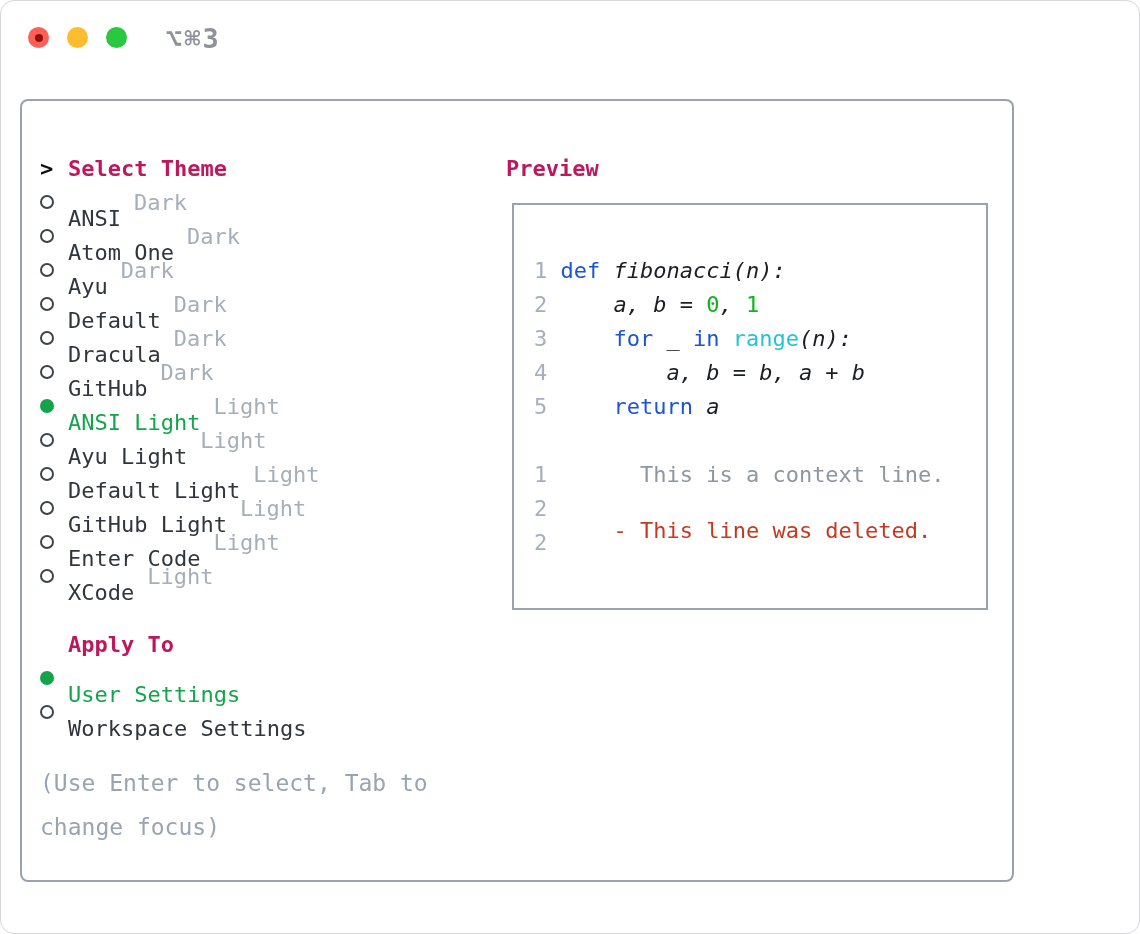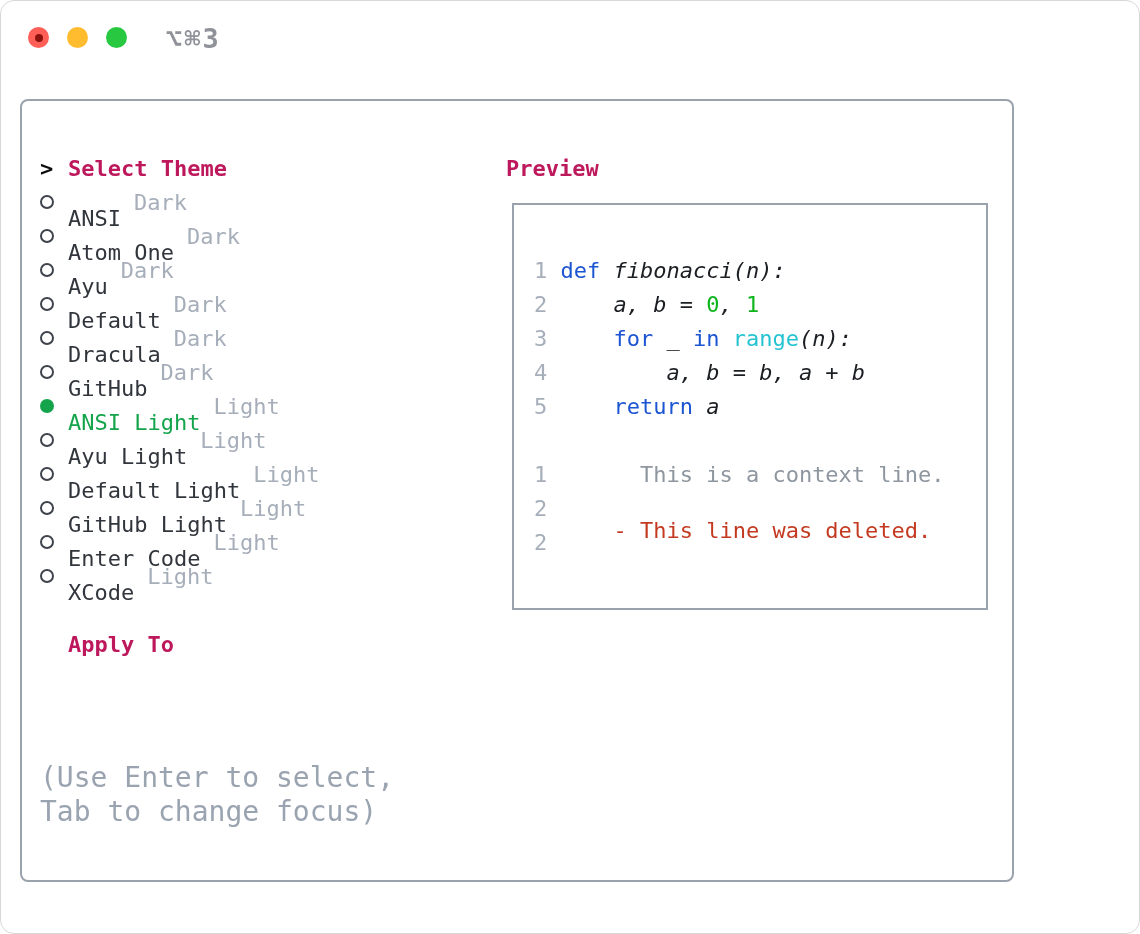--- a/index.html
+++ b/index.html
@@ -44,21 +44,21 @@
   .marker .caret { font-weight:700; color:#0c0d0f; }
   .header-label { font-weight:700; color:#be185d; white-space:pre; }
   .item-name { color:#31353c; white-space:pre;margin-top:32px; }
   .item-name.selected { color:var(--accent); }
   .item-tag { color:var(--muted); white-space:pre; margin-left:13px; }
 
   .theme-section { position:absolute; left:18px; top:50px; }
   .apply-section { position:absolute; left:18px; top:526px; }
   .hint {
     position:absolute; left:18px; top:660px; width:420px;
-    font-size:28px; line-height:34px; color:#9aa3b0; white-space:normal;
+    font-size:23px; line-height:44px; color:#9aa3b0; white-space:normal;
   }
 
   
   .preview-header { position:absolute; left:468px; top:50px;margin-left:16px; }
   .preview-box {
     position:absolute; left:490px; top:102px; width:476px; height:407px;
     border:2px solid var(--border); background:#ffffff;
     padding:48px 10px 0 20px; overflow:hidden;
   }
   .code-line { height:34px; font-size:22px; white-space:pre; display:flex; align-items:center; }
@@ -184,20 +184,34 @@
             <span class="item-tag">Light</span>
           </div>
         </div>
     </div>
 
     <div class="apply-section">
       <div class="row">
         <span class="marker"></span>
         <span class="header-label">Apply To</span>
       </div>
+      <div id="apply-items">
+          <div class="row">
+            <span class="marker">
+              <span class="circle filled"></span>
+            </span>
+            <span class="item-name selected">User Settings</span>
+          </div>
+          <div class="row">
+            <span class="marker">
+              <span class="circle"></span>
+            </span>
+            <span class="item-name">Workspace Settings</span>
+          </div>
+        </div>
     </div>
 
     <div class="hint">(Use Enter to select, Tab to change focus)</div>
 
     <div class="row preview-header">
       <span class="header-label">Preview</span>
     </div>
 
     <div class="preview-box">
       <div id="code-block">

